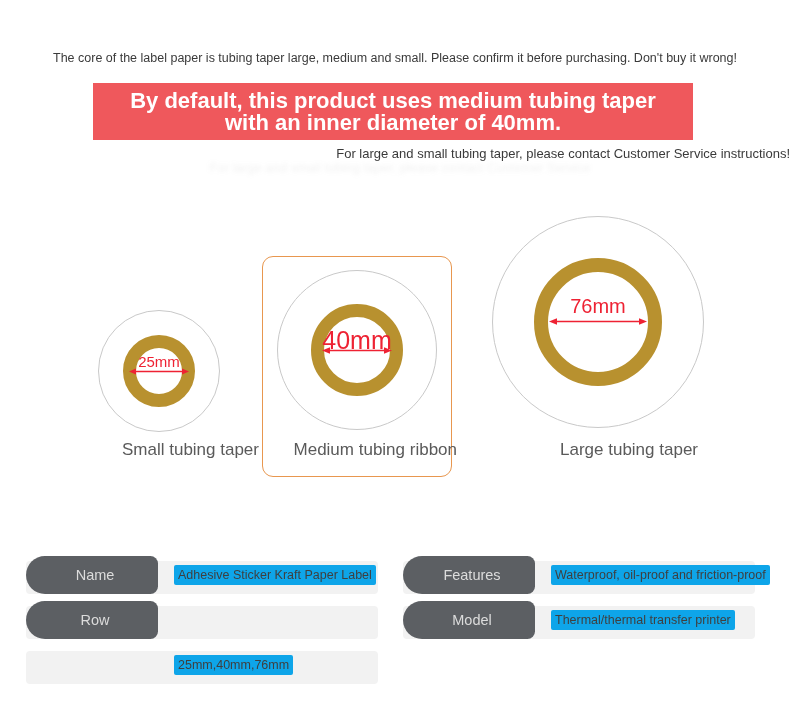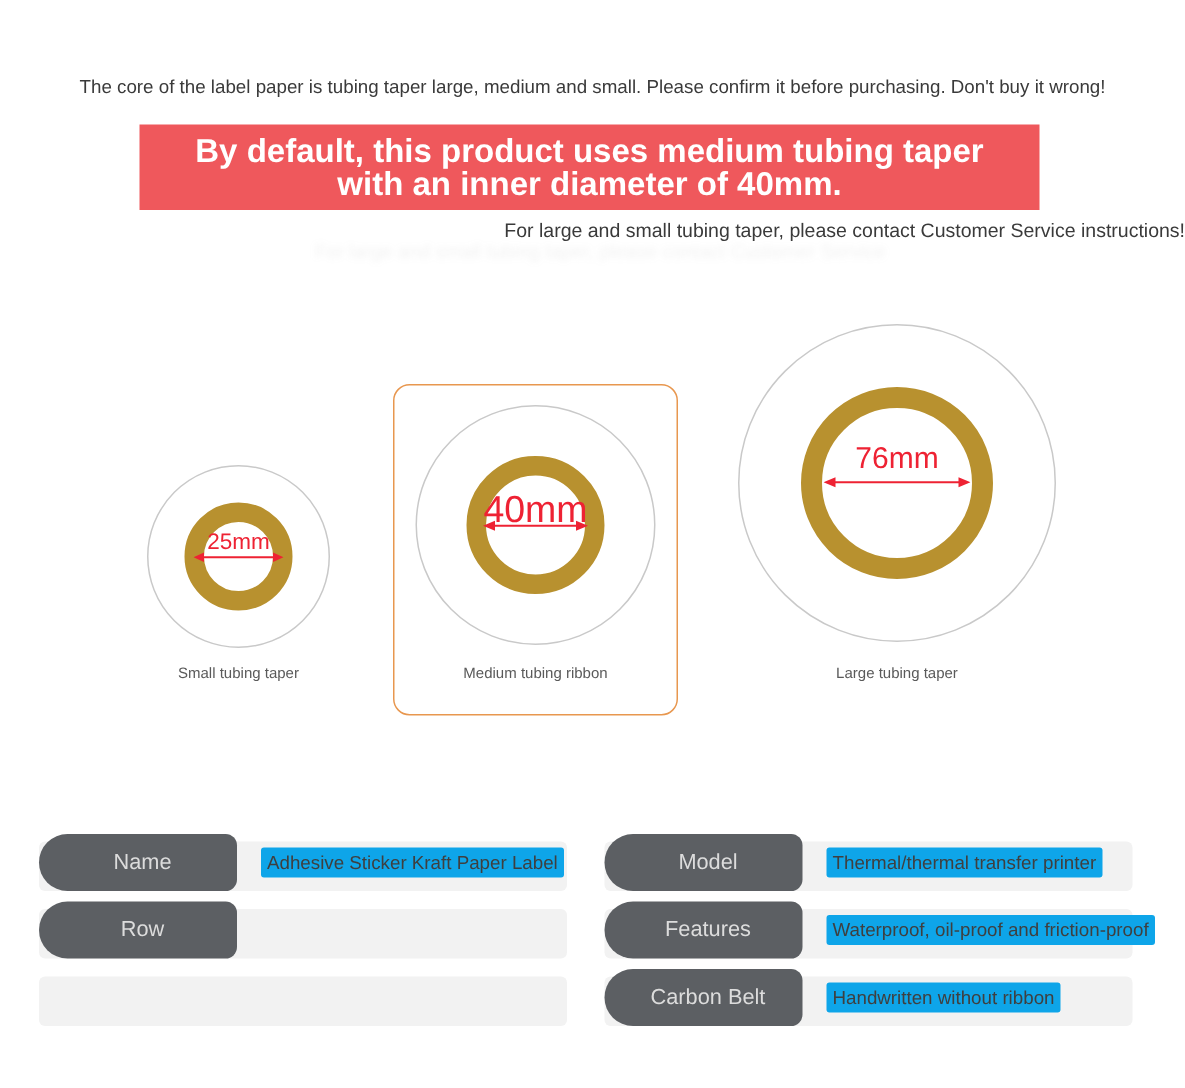--- a/index.html
+++ b/index.html
@@ -111,23 +111,23 @@
     text-align: center;
     white-space: nowrap;
     line-height: 1;
   }
   .dim-arrow {
     position: absolute;
     height: 9px;
   }
   .caption {
     position: absolute;
-    font-size: 10px;
+    font-size: 17px;
     color: #5a5a5a;
-    text-align: center;
+    text-align: right;
     white-space: nowrap;
     line-height: 14px;
   }
 
   .highlight-box {
     position: absolute;
     left: 262px;
     top: 256px;
     width: 190px;
     height: 221px;
@@ -263,40 +263,36 @@
       <div class="spec-val">
         <span class="spec-val-inner">Adhesive Sticker Kraft Paper Label</span>
       </div>
     </div>
     <div class="spec-row">
       <div class="value-bg"></div>
       <div class="spec-key">Row</div>
     </div>
     <div class="spec-row">
       <div class="value-bg"></div>
+      <div class="spec-val">
+        <span class="spec-val-inner">25mm,40mm,76mm</span>
+      </div>
     </div>
   </div>
 
   <div class="spec-col right">
     <div class="spec-row">
       <div class="value-bg"></div>
+      <div class="spec-key">Features</div>
+      <div class="spec-val">
+        <span class="spec-val-inner">Waterproof, oil-proof and friction-proof</span>
+      </div>
+    </div>
+    <div class="spec-row">
+      <div class="value-bg"></div>
       <div class="spec-key">Model</div>
       <div class="spec-val">
         <span class="spec-val-inner">Thermal/thermal transfer printer</span>
       </div>
     </div>
-    <div class="spec-row">
-      <div class="value-bg"></div>
-      <div class="spec-key">Features</div>
-      <div class="spec-val">
-        <span class="spec-val-inner">Waterproof, oil-proof and friction-proof</span>
-      </div>
-    </div>
-    <div class="spec-row">
-      <div class="value-bg"></div>
-      <div class="spec-key">Carbon Belt</div>
-      <div class="spec-val">
-        <span class="spec-val-inner">Handwritten without ribbon</span>
-      </div>
-    </div>
   </div>
 
 </div>
 
 </body></html>

